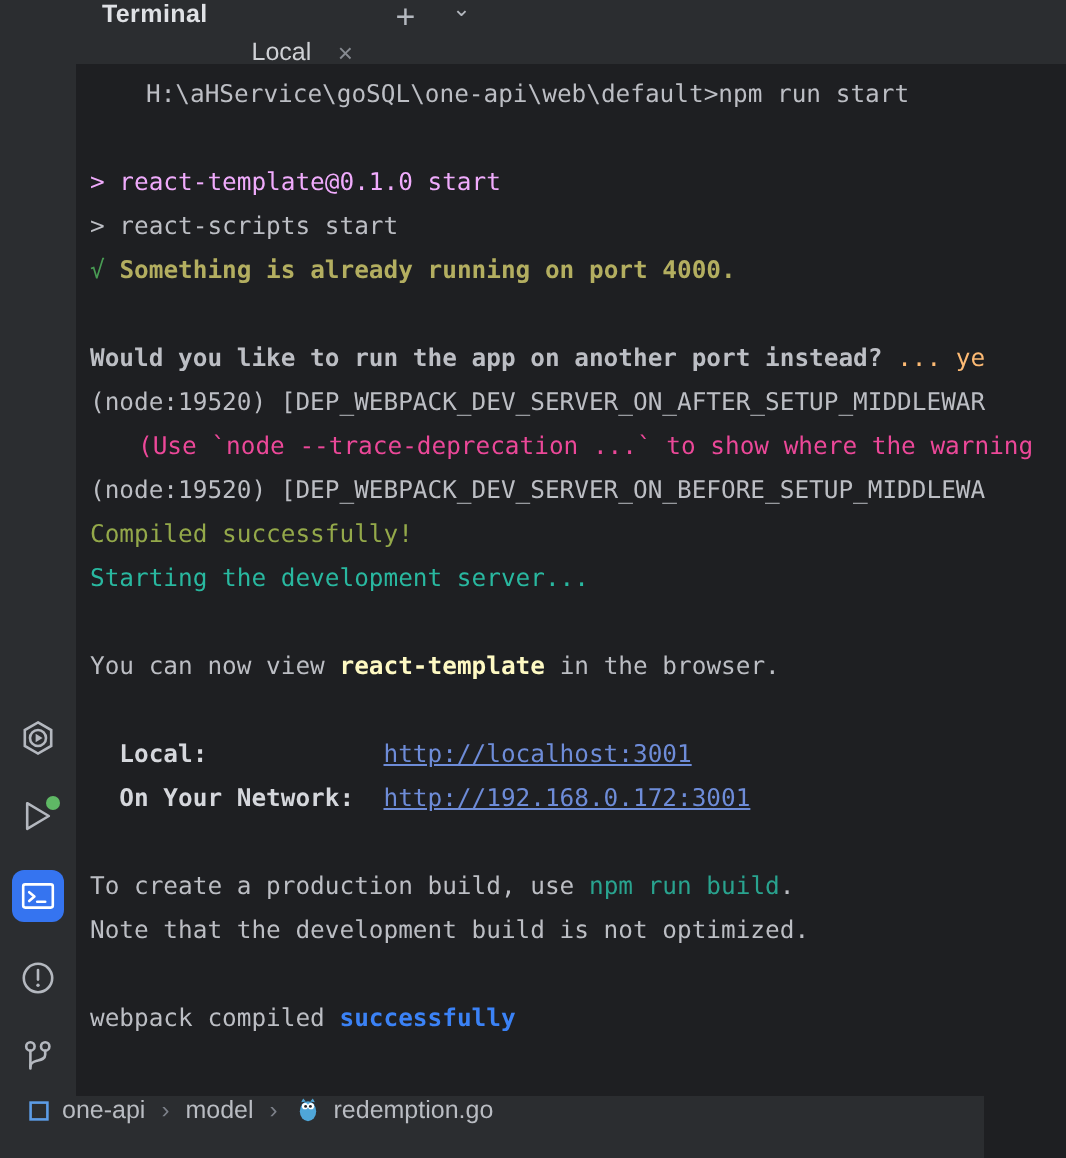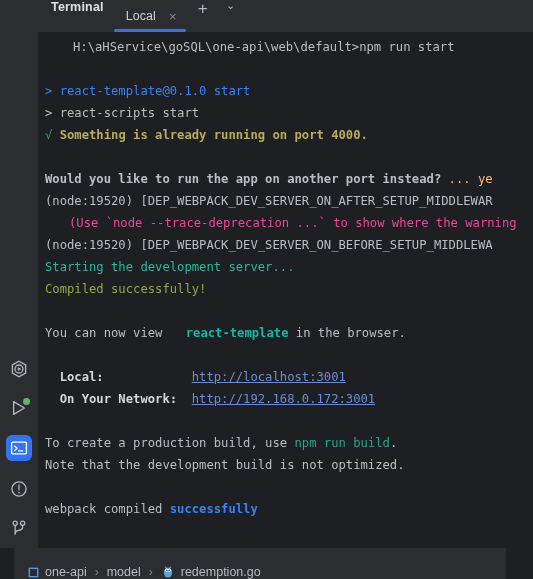--- a/index.html
+++ b/index.html
@@ -61,21 +61,21 @@
     margin-left: 13px;
     letter-spacing: .2px;
     white-space: nowrap;
   }
   .tab {
     position: relative;
     margin-left: 20px;
     display: flex;
     align-items: center;
     height: 32px;
-    padding: 0 2px;
+    padding: 10px 2px;
   }
   .tab-label {
     color: #cfd1d5;
     font-size: 12.5px;
     white-space: nowrap;
   }
   .tab-underline {
     position: absolute;
     left: -10px; bottom: 0;
     width: 72px; height: 3px;
@@ -122,24 +122,23 @@
   .b { font-weight: bold; }
   .u { text-decoration: underline; }
 
   
   .statusbar {
     position: absolute;
     left: 0; bottom: 0;
     width: 492px; height: 31px;
     background: #2b2d30;
     display: flex;
-    align-items: flex-end;
+    align-items: flex-start;
     padding-left: 14px;
     box-sizing: border-box;
-    margin-left: 14px;
   }
   .crumb {
     color: #b9bcc2;
     font-size: 12.5px;
     white-space: nowrap;
   }
   .crumb-sep {
     color: #7c8089;
     font-size: 12px;
     margin: 0 8px;
@@ -204,32 +203,32 @@
       <span class="tab-underline"></span>
     </div>
 
     <span class="tabbar-btn">+</span>
     <span class="tabbar-btn chev">⌄</span>
   </div>
 
   <div class="terminal" id="terminal-output">
       <div class="tline"><span style="color: rgb(188, 190, 196); padding-left: 28px;">H:\aHService\goSQL\one-api\web\default&gt;npm run start</span></div>
       <div class="tline">&nbsp;</div>
-      <div class="tline"><span style="color: #3b82f6;">&gt; react-template@0.1.0 start</span></div>
+      <div class="tline"><span style="color: #f0abfc;">&gt; react-template@0.1.0 start</span></div>
       <div class="tline"><span style="color: rgb(188, 190, 196);">&gt; react-scripts start</span></div>
       <div class="tline"><span style="color: rgb(73, 156, 84);">√ </span><span class=" b" style="color: rgb(179, 174, 96);">Something is already running on port 4000.</span></div>
       <div class="tline">&nbsp;</div>
       <div class="tline"><span class=" b" style="color: rgb(188, 190, 196);">Would you like to run the app on another port instead? </span><span style="color: #fdba74;">... ye</span></div>
       <div class="tline"><span style="color: rgb(188, 190, 196);">(node:19520) [DEP_WEBPACK_DEV_SERVER_ON_AFTER_SETUP_MIDDLEWAR</span></div>
       <div class="tline"><span style="color: #ec4899; margin-left: 24px;">(Use `node --trace-deprecation ...` to show where the warning</span></div>
       <div class="tline"><span style="color: rgb(188, 190, 196);">(node:19520) [DEP_WEBPACK_DEV_SERVER_ON_BEFORE_SETUP_MIDDLEWA</span></div>
+      <div class="tline"><span style="color: rgb(148, 169, 74);">Compiled successfully!</span></div>
       <div class="tline"><span style="color: rgb(41, 184, 160);">Starting the development server...</span></div>
-      <div class="tline"><span style="color: rgb(148, 169, 74);">Compiled successfully!</span></div>
-      <div class="tline">&nbsp;</div>
-      <div class="tline"><span style="color: rgb(188, 190, 196);">You can now view </span><span class=" b" style="color: #14b8a6; margin-left: 16px;">react-template</span><span style="color: rgb(188, 190, 196);"> in the browser.</span></div>
+      <div class="tline">&nbsp;</div>
+      <div class="tline"><span style="color: rgb(188, 190, 196);">You can now view </span><span class=" b" style="color: #fef9c3;">react-template</span><span style="color: rgb(188, 190, 196);"> in the browser.</span></div>
       <div class="tline">&nbsp;</div>
       <div class="tline"><span class=" b" style="color: rgb(213, 215, 220);">  Local:            </span><span class=" u" style="color: rgb(110, 140, 216);">http://localhost:3001</span></div>
       <div class="tline"><span class=" b" style="color: rgb(213, 215, 220);">  On Your Network:  </span><span class=" u" style="color: rgb(110, 140, 216);">http://192.168.0.172:3001</span></div>
       <div class="tline">&nbsp;</div>
       <div class="tline"><span style="color: rgb(188, 190, 196);">To create a production build, use </span><span style="color: rgb(41, 163, 143);">npm run build</span><span style="color: rgb(188, 190, 196);">.</span></div>
       <div class="tline"><span style="color: rgb(188, 190, 196);">Note that the development build is not optimized.</span></div>
       <div class="tline">&nbsp;</div>
       <div class="tline"><span style="color: rgb(188, 190, 196);">webpack compiled </span><span class=" b" style="color: #3b82f6;">successfully</span></div>
     </div>
 

